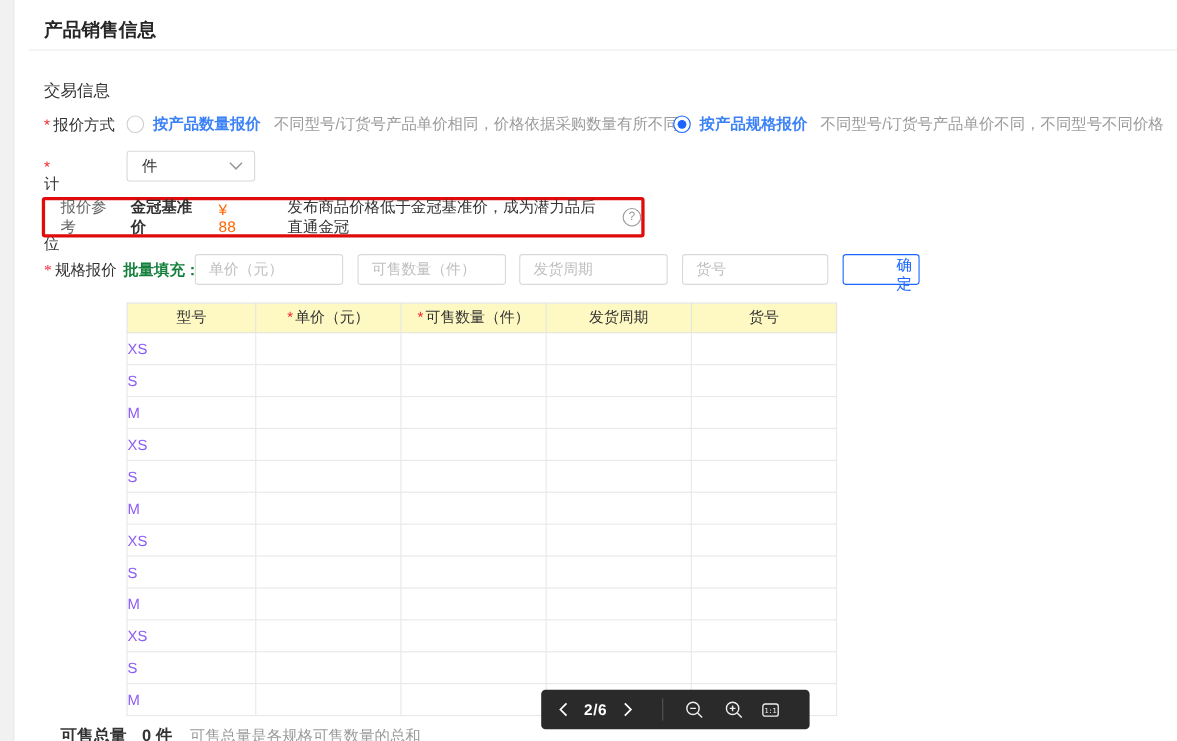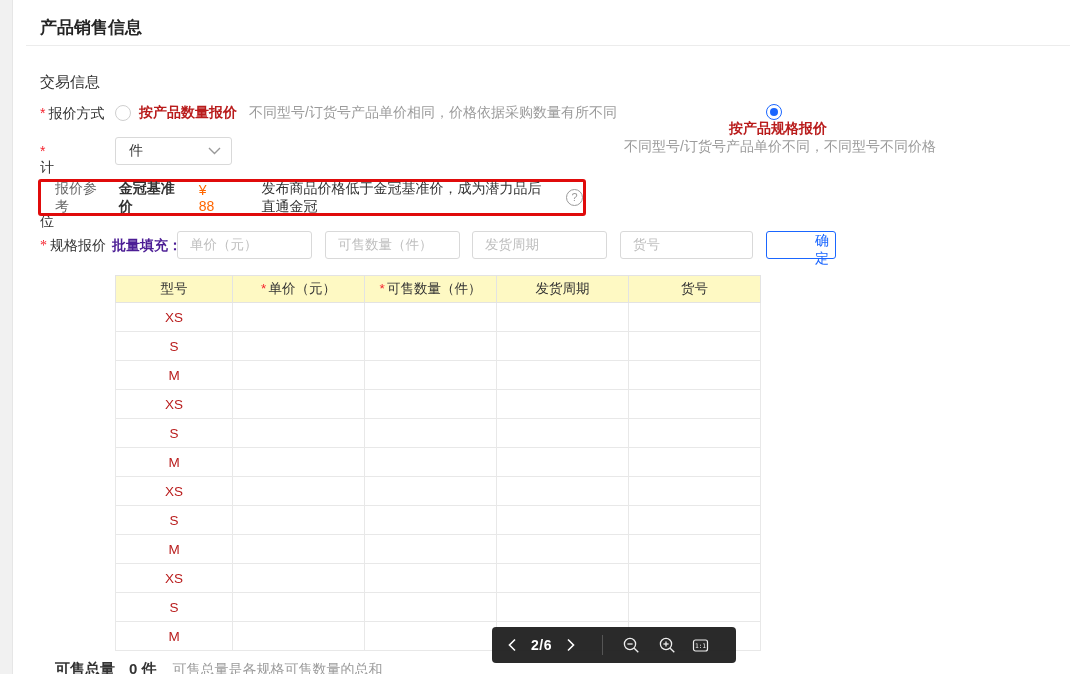--- a/index.html
+++ b/index.html
@@ -12,56 +12,56 @@
   .title-divider { position:absolute; left:26px; right:0; top:45px; height:1px; background:#ececec; }
   .section-title { position:absolute; left:40px; top:73px; font-size:15px; font-weight:500; color:#333; }
 
   .req { color:#f5222d; margin-right:3px; }
   .form-label { color:#333; }
 
   .row-quote { position:absolute; left:0; top:104px; width:1070px; height:20px; }
   .row-quote .label-wrap { position:absolute; left:40px; top:1px; }
   .radio-option { position:absolute; top:0; display:flex; align-items:center; cursor:pointer; }
   .radio-option.opt0 { left:115px; }
-  .radio-option.opt1 { left:612px;flex-direction:column; }
+  .radio-option.opt1 { left:612px; }
   .radio { width:16px; height:16px; border-radius:50%; border:1px solid #cfcfcf; background:#fff; position:relative; flex:0 0 auto; }
   .radio.checked { border:1.5px solid #1a66ff; }
   .radio.checked::after { content:""; position:absolute; left:50%; top:50%; width:8px; height:8px; margin:-4px 0 0 -4px; border-radius:50%; background:#1a66ff; }
-  .radio-label { margin-left:8px; font-weight:600; color:#b91c1c; }
+  .radio-label { margin-left:8px; font-weight:600; color:#3b82f6; }
   .radio-desc { margin-left:12px; color:#9b9b9b; }
 
   .row-unit { position:absolute; left:0; top:137px; height:28px; }
   .row-unit .label-wrap { position:absolute; left:40px; top:6px; }
   .select-box { position:absolute; left:115px; top:0; width:117px; height:28px; border:1px solid #d9d9d9; border-radius:3px; background:#fff; display:flex; align-items:center; padding:0 10px 0 13px; cursor:pointer; }
   .select-value { color:#333; }
   .select-box svg { margin-left:auto; }
 
   .price-ref-box { position:absolute; left:38px; top:179px; width:548px; height:37px; border:3px solid #e00b0b; border-radius:3px; display:flex; align-items:center; padding-left:14px; background:#fff; }
   .pr-label { color:#666; }
   .pr-bench { margin-left:15px; font-weight:600; color:#333; }
   .pr-price { margin-left:19px; color:#ff6600; }
   .pr-desc { margin-left:39px; color:#333; }
   .help-icon { margin-left:12px; width:17px; height:17px; border:1px solid #9a9a9a; border-radius:50%; color:#9a9a9a; font-size:11px; line-height:15px; text-align:center; flex:0 0 auto; }
 
   .row-batch { position:absolute; left:0; top:231px; height:28px; width:1070px;font-family:Liberation Serif, serif; }
   .row-batch .label-wrap { position:absolute; left:40px; top:6px; }
-  .batch-label { position:absolute; left:112px; top:6px; font-weight:600; color:#4c1d95; }
+  .batch-label { position:absolute; left:112px; top:6px; font-weight:600; color:#15803d; }
   .batch-input { position:absolute; top:0; height:28px; border:1px solid #d9d9d9; border-radius:3px; padding:0 12px; font-size:13.5px; color:#333; outline:none; background:#fff; font-family:inherit; }
   .batch-input::placeholder { color:#bfbfbf; }
   .bi0 { left:177px; width:135px; }
   .bi1 { left:325px; width:135px; }
   .bi2 { left:472px; width:135px; }
   .bi3 { left:620px; width:133px; }
   .confirm-btn { position:absolute; left:766px; top:0; width:70px; height:28px; background:#fff; border:1px solid #1a66ff; border-radius:3px; color:#1a66ff; font-size:14px; cursor:pointer; font-family:inherit;padding-left:42px; }
 
   table.spec-table { position:absolute; left:115px; top:275px; width:645px; border-collapse:collapse; table-layout:fixed; background:#fff; }
   .spec-table col.c0 { width:117px; }
   .spec-table col.cx { width:132px; }
   .spec-table th { height:27px; background:#fef9c3; border:1px solid #e3e3e3; font-size:13.5px; font-weight:400; color:#333; text-align:center; }
-  .spec-table td { height:29px; border:1px solid #e8e8e8; font-size:13.5px; color:#b91c1c; text-align:center; background:#fff; }
+  .spec-table td { height:29px; border:1px solid #e8e8e8; font-size:13.5px; color:#8b5cf6; background:#fff; }
   .spec-table th .req { margin-right:2px; }
 
   .footer-total { position:absolute; left:55px; top:660px; display:flex; align-items:center; font-size:15px; white-space:nowrap; }
   .ft-label { font-weight:700; color:#333; }
   .ft-value { font-weight:700; color:#333; margin-left:14px; }
   .ft-desc { color:#9b9b9b; margin-left:16px; font-size:14px; }
 
   .pager-bar { position:absolute; left:492px; top:627px; width:244px; height:36px; background:rgba(24,24,24,0.92); border-radius:4px; display:flex; align-items:center; color:#fff; z-index:10; }
   .pg-btn { display:flex; align-items:center; justify-content:center; cursor:pointer; }
   .pg-prev { margin-left:15px; }

